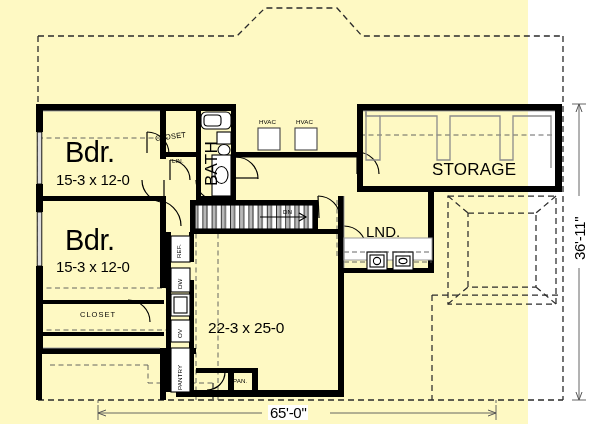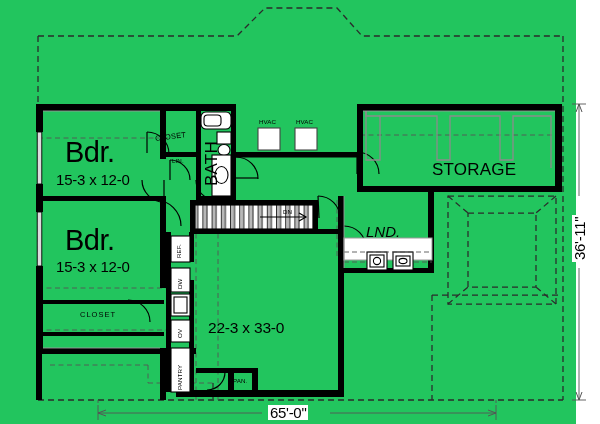--- a/index.html
+++ b/index.html
@@ -10,23 +10,23 @@
   }
   body {
     width: 600px;
     height: 424px;
     font-family: "Liberation Sans", sans-serif;
     color: #000000;
     overflow: hidden;
   }
   #plan-root {
     position: relative;
-    width: 576px;
+    width: 528px;
     height: 424px;
-    background: #22c55e;
+    background: #fef9c3;
   }
   svg.plan-svg {
     position: absolute;
     top: 0;
     left: 0;
     width: 600px;
     height: 424px;
     display: block;
   }
   
@@ -45,21 +45,20 @@
     font-size: 15px;
     letter-spacing: -0.2px;
   }
   .room-name-md {
     font-size: 17px;
     letter-spacing: 0.2px;
   }
   .room-name-sm {
     font-size: 13.5px;
     letter-spacing: 0px;
-    font-style: italic;
   }
   .tiny {
     font-size: 7.5px;
     letter-spacing: 0.2px;
   }
   .tiny6 {
     font-size: 6.2px;
     letter-spacing: 0.1px;
   }
   .dim-text {
@@ -320,21 +319,21 @@
     </g>
 
   </svg>
 
   <div class="lbl room-name" style="left:65px; top:138px;">Bdr.</div>
   <div class="lbl room-dim" style="left:56px; top:172px;">15-3 x 12-0</div>
 
   <div class="lbl room-name" style="left:65px; top:226px;">Bdr.</div>
   <div class="lbl room-dim" style="left:56px; top:259px;">15-3 x 12-0</div>
 
-  <div class="lbl room-dim" style="left:208px; top:320px; font-size:15.5px;">22-3 x 33-0</div>
+  <div class="lbl room-dim" style="left:208px; top:320px; font-size:15.5px;">22-3 x 25-0</div>
 
   <div class="lbl room-name-md" style="left:396px; top:161px;margin-left:36px;">STORAGE</div>
 
   <div class="lbl room-name-md rot90" style="left:203px; top:186px;">BATH</div>
 
   <div class="lbl room-name-sm" style="left:366px; top:224px; font-size:15px;">LND.</div>
 
   <div class="lbl tiny" style="left:155px; top:133px; transform:rotate(-7deg);">CLOSET</div>
 
   <div class="lbl tiny" style="left:80px; top:311px; letter-spacing:1px;">CLOSET</div>

